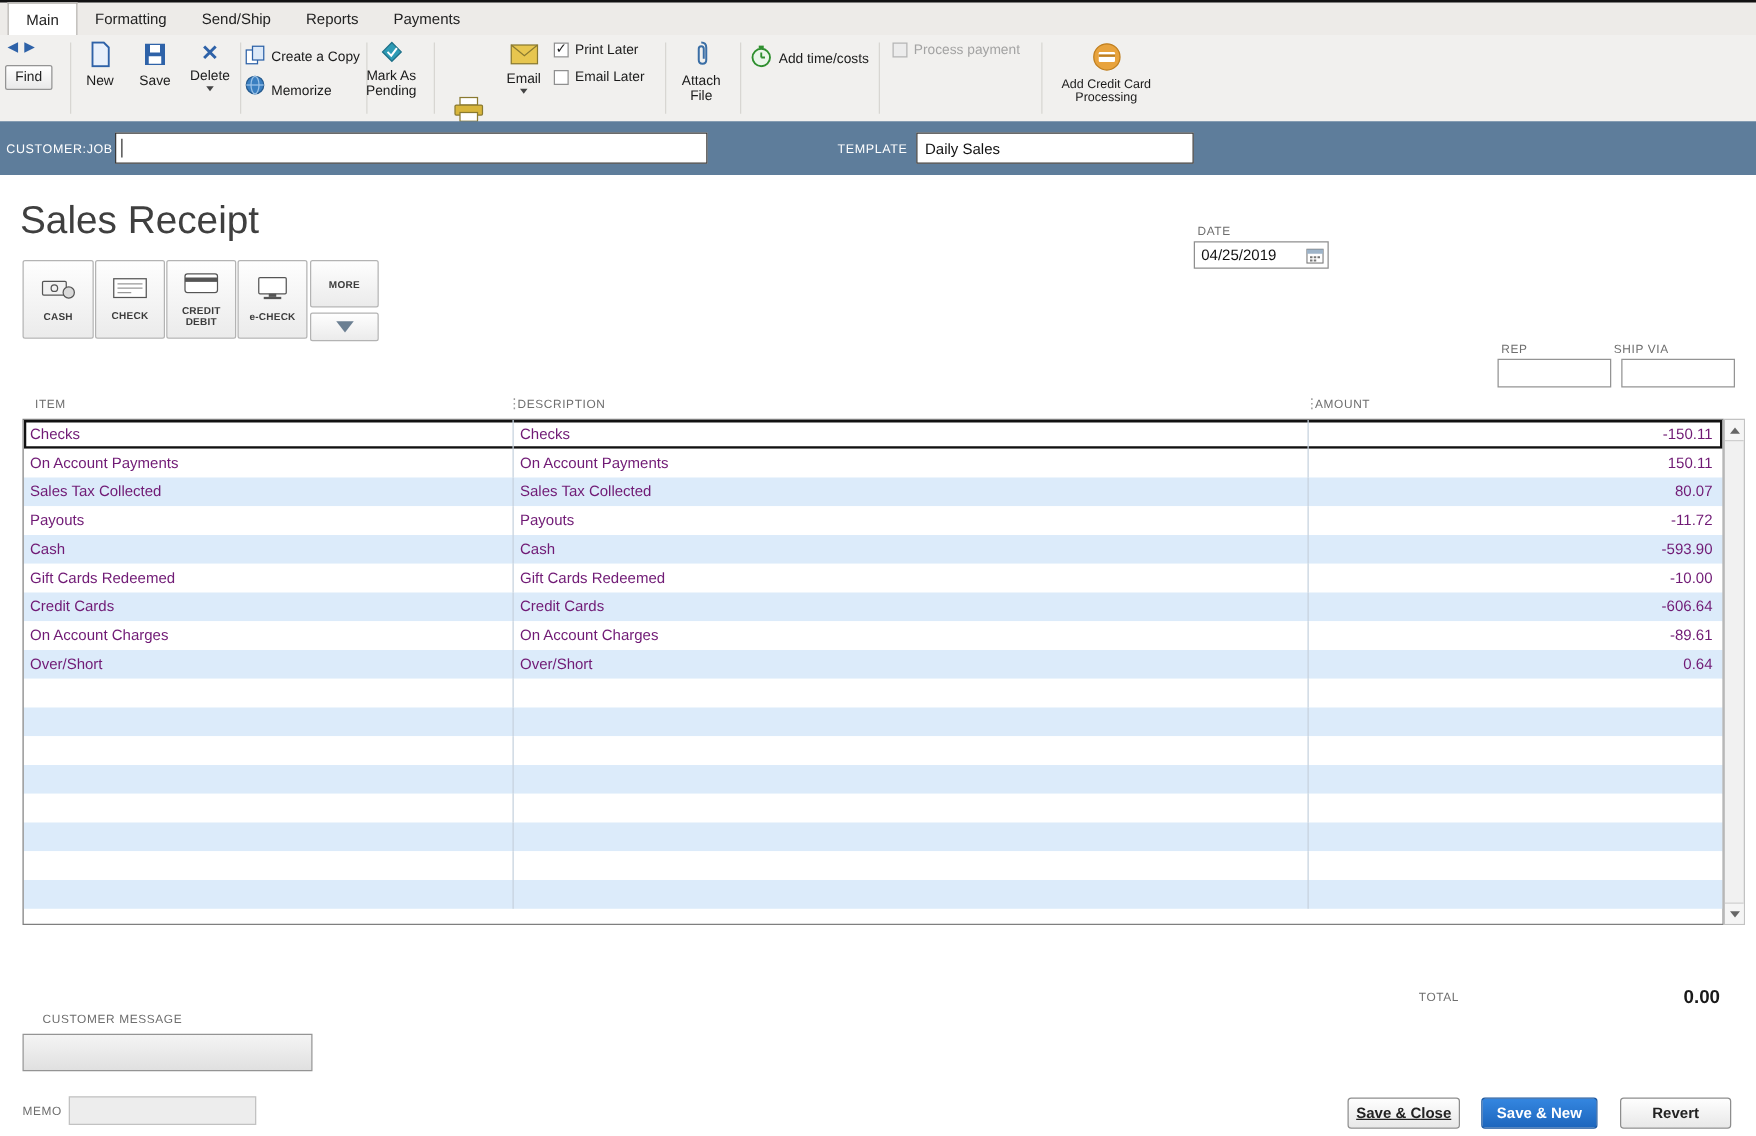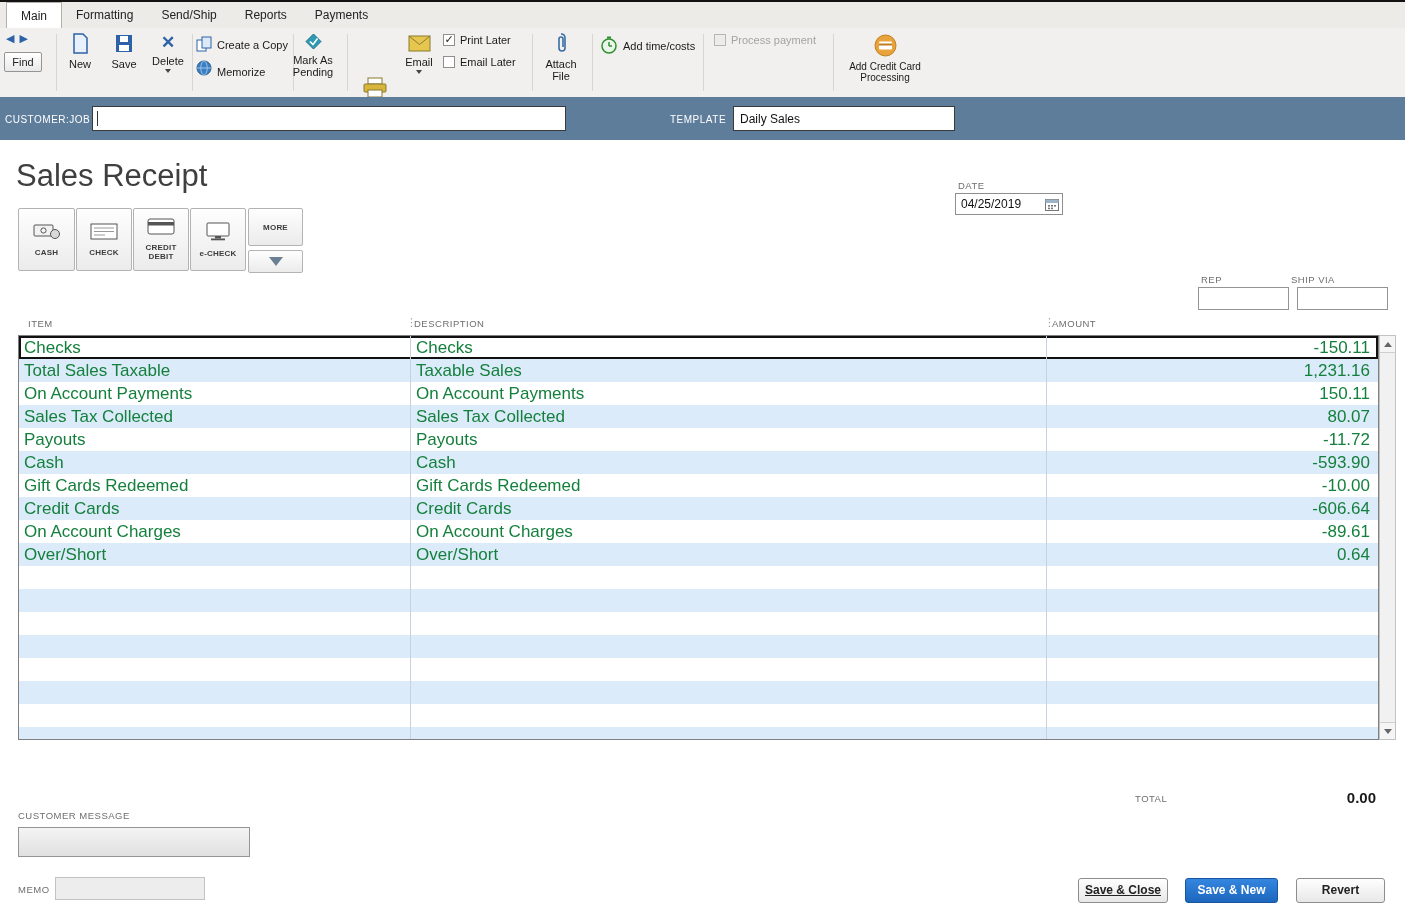--- a/index.html
+++ b/index.html
@@ -44,21 +44,21 @@
   .big-arw{width:0;height:0;border-left:7px solid transparent;border-right:7px solid transparent;border-top:9px solid #6b7f92;}
   .datefield{position:absolute;left:955px;top:193px;width:108px;height:22px;border:1px solid #8f8f8f;background:#fff;box-sizing:border-box;display:flex;align-items:center;}
   .datefield .txt{flex:1;font-size:12px;padding-left:5px;color:#111;}
   .dots{position:absolute;font-size:11px;color:#999;top:316px;}
 
   
   #grid{position:absolute;left:18px;top:335px;width:1361px;height:405px;border:1px solid #7f7f7f;box-sizing:border-box;overflow:hidden;background:#fff;}
   .grid-row{display:flex;height:23px;box-sizing:border-box;background:#fff;}
   .grid-row.alt{background:#dcebfa;}
   .grid-row.selected{box-shadow:inset 0 0 0 2px #111;}
-  .cell{box-sizing:border-box;border-right:1px solid #c6d2de;font-size:17px;line-height:23px;color:#15803d;overflow:hidden;white-space:nowrap;}
+  .cell{box-sizing:border-box;border-right:1px solid #c6d2de;font-size:12px;line-height:23px;color:#701a75;overflow:hidden;white-space:nowrap;}
   .cell.item{width:392px;padding-left:5px;}
   .cell.desc{width:636px;padding-left:5px;}
   .cell.amount{flex:1;text-align:right;padding-right:8px;border-right:none;}
   #vscroll{position:absolute;left:1379px;top:335px;width:17px;height:405px;background:#f1f1f1;border:1px solid #c2c2c2;box-sizing:border-box;}
   .sb{position:absolute;left:0;width:15px;height:16px;background:#f5f5f5;border-bottom:1px solid #cfcfcf;display:flex;align-items:center;justify-content:center;}
   .sb.bottom{top:auto;bottom:0;border-bottom:none;border-top:1px solid #cfcfcf;}
   .tri-up{width:0;height:0;border-left:4px solid transparent;border-right:4px solid transparent;border-bottom:5px solid #666;}
   .tri-down{width:0;height:0;border-left:4px solid transparent;border-right:4px solid transparent;border-top:5px solid #666;}
 
   
@@ -289,25 +289,20 @@
 <span class="small-label" style="left:414px;top:318px;">DESCRIPTION</span>
 <span class="dots" style="left:1044px;">⋮</span>
 <span class="small-label" style="left:1052px;top:318px;">AMOUNT</span>
 
 <div id="grid">
     <div class="grid-row selected">
       <div class="cell item">Checks</div>
       <div class="cell desc">Checks</div>
       <div class="cell amount">-150.11</div>
     </div>
-    <div class="grid-row alt">
-      <div class="cell item">Total Sales Taxable</div>
-      <div class="cell desc">Taxable Sales</div>
-      <div class="cell amount">1,231.16</div>
-    </div>
     <div class="grid-row">
       <div class="cell item">On Account Payments</div>
       <div class="cell desc">On Account Payments</div>
       <div class="cell amount">150.11</div>
     </div>
     <div class="grid-row alt">
       <div class="cell item">Sales Tax Collected</div>
       <div class="cell desc">Sales Tax Collected</div>
       <div class="cell amount">80.07</div>
     </div>
@@ -388,21 +383,21 @@
       <span class="tri-up"></span>
     </div>
   <div class="sb bottom">
       <span class="tri-down"></span>
     </div>
 </div>
 
 <span class="small-label" style="left:1135px;top:793px;">TOTAL</span>
 <div id="total-value">0.00</div>
 
-<span class="small-label" style="left:18px;top:810px;">CUSTOMER MESSAGE</span>
+<span class="small-label" style="left:34px;top:810px;">CUSTOMER MESSAGE</span>
 <div class="combo light gray" style="left:18px;top:827px;width:232px;height:30px;">
   <span class="txt"></span>
 
 </div>
 
 <span class="small-label" style="left:18px;top:884px;">MEMO</span>
 <div class="memo-input"></div>
 
 <div class="btn" style="left:1078px;width:90px;text-decoration:underline;">Save &amp; Close</div>
 <div class="btn primary" style="left:1185px;width:93px;">Save &amp; New</div>

